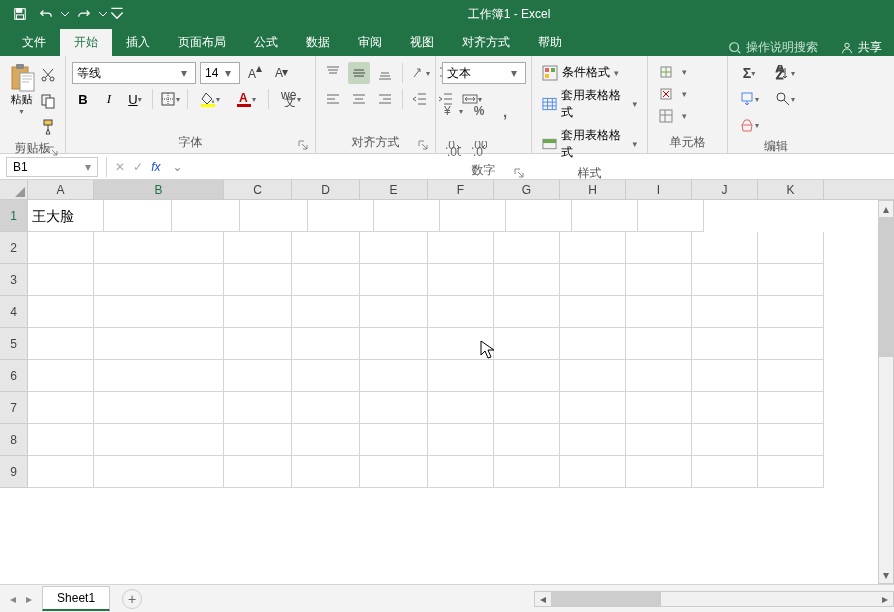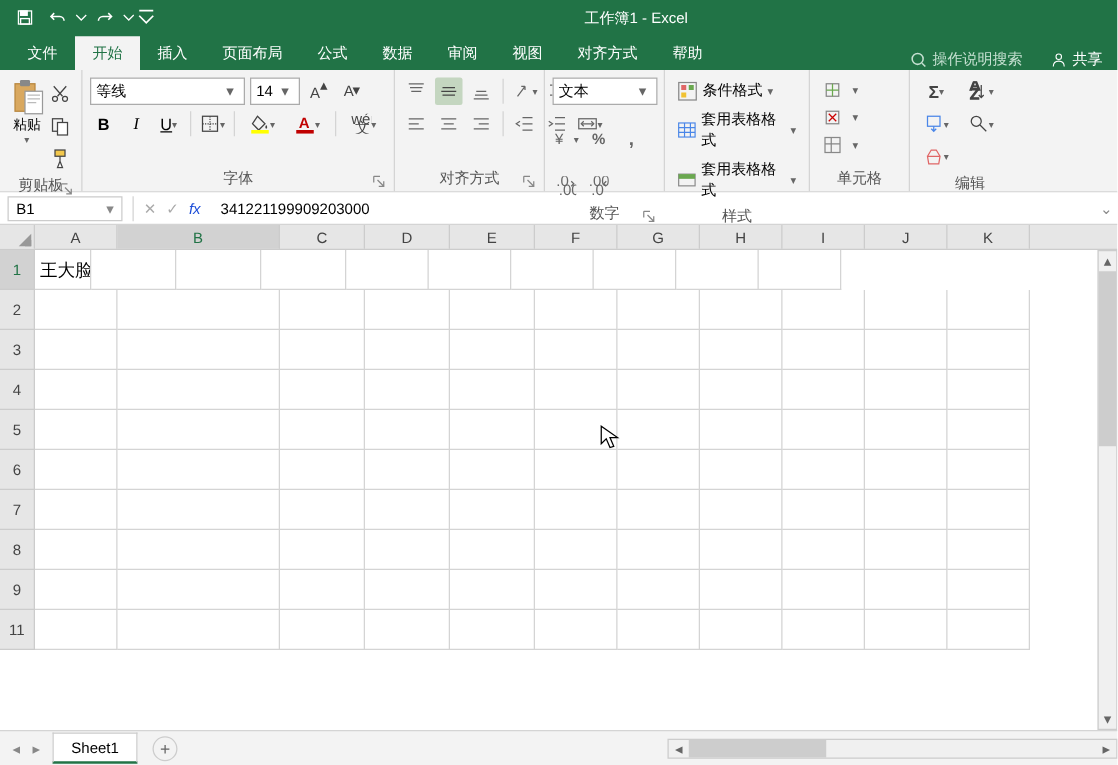--- a/index.html
+++ b/index.html
@@ -493,21 +493,20 @@
 <div class="fxbar">
   <div class="namebox">
       <span>B1</span>
       <span class="dd">▾</span>
     </div>
   <div class="fx-btns">
     <span>✕</span>
     <span>✓</span>
     <span style="color:#1d4ed8;font-style:italic">fx</span>
   </div>
-  <div class="fx-input">341221199909203000</div>
   <div class="fx-expand">⌄</div>
 </div>
 
 <div class="sheet">
   <div class="colhdr">
     <div class="corner"></div>
     <div id="colhdrs" style="display: flex;">
         <div class="ch" style="width: 66px;">A</div>
         <div class="ch sel" style="width: 130px;">B</div>
         <div class="ch" style="width: 68px;">C</div>
@@ -517,21 +516,21 @@
         <div class="ch" style="width: 66px;">G</div>
         <div class="ch" style="width: 66px;">H</div>
         <div class="ch" style="width: 66px;">I</div>
         <div class="ch" style="width: 66px;">J</div>
         <div class="ch" style="width: 66px;">K</div>
       </div>
   </div>
   <div class="rows" id="rows">
       <div class="r">
         <div class="rh sel">1</div>
-        <div class="cell" style="width: 45px;">王大脸</div>
+        <div class="cell" style="width: 76px;">王大脸</div>
         <div class="cell" style="width: 68px;"></div>
         <div class="cell" style="width: 68px;"></div>
         <div class="cell" style="width: 68px;"></div>
         <div class="cell" style="width: 66px;"></div>
         <div class="cell" style="width: 66px;"></div>
         <div class="cell" style="width: 66px;"></div>
         <div class="cell" style="width: 66px;"></div>
         <div class="cell" style="width: 66px;"></div>
         <div class="cell" style="width: 66px;"></div>
       </div>
@@ -628,34 +627,20 @@
         <div class="cell" style="width: 68px;"></div>
         <div class="cell" style="width: 66px;"></div>
         <div class="cell" style="width: 66px;"></div>
         <div class="cell" style="width: 66px;"></div>
         <div class="cell" style="width: 66px;"></div>
         <div class="cell" style="width: 66px;"></div>
         <div class="cell" style="width: 66px;"></div>
       </div>
       <div class="r">
         <div class="rh">9</div>
-        <div class="cell" style="width: 66px;"></div>
-        <div class="cell" style="width: 130px;"></div>
-        <div class="cell" style="width: 68px;"></div>
-        <div class="cell" style="width: 68px;"></div>
-        <div class="cell" style="width: 68px;"></div>
-        <div class="cell" style="width: 66px;"></div>
-        <div class="cell" style="width: 66px;"></div>
-        <div class="cell" style="width: 66px;"></div>
-        <div class="cell" style="width: 66px;"></div>
-        <div class="cell" style="width: 66px;"></div>
-        <div class="cell" style="width: 66px;"></div>
-      </div>
-      <div class="r">
-        <div class="rh">11</div>
         <div class="cell" style="width: 66px;"></div>
         <div class="cell" style="width: 130px;"></div>
         <div class="cell" style="width: 68px;"></div>
         <div class="cell" style="width: 68px;"></div>
         <div class="cell" style="width: 68px;"></div>
         <div class="cell" style="width: 66px;"></div>
         <div class="cell" style="width: 66px;"></div>
         <div class="cell" style="width: 66px;"></div>
         <div class="cell" style="width: 66px;"></div>
         <div class="cell" style="width: 66px;"></div>

